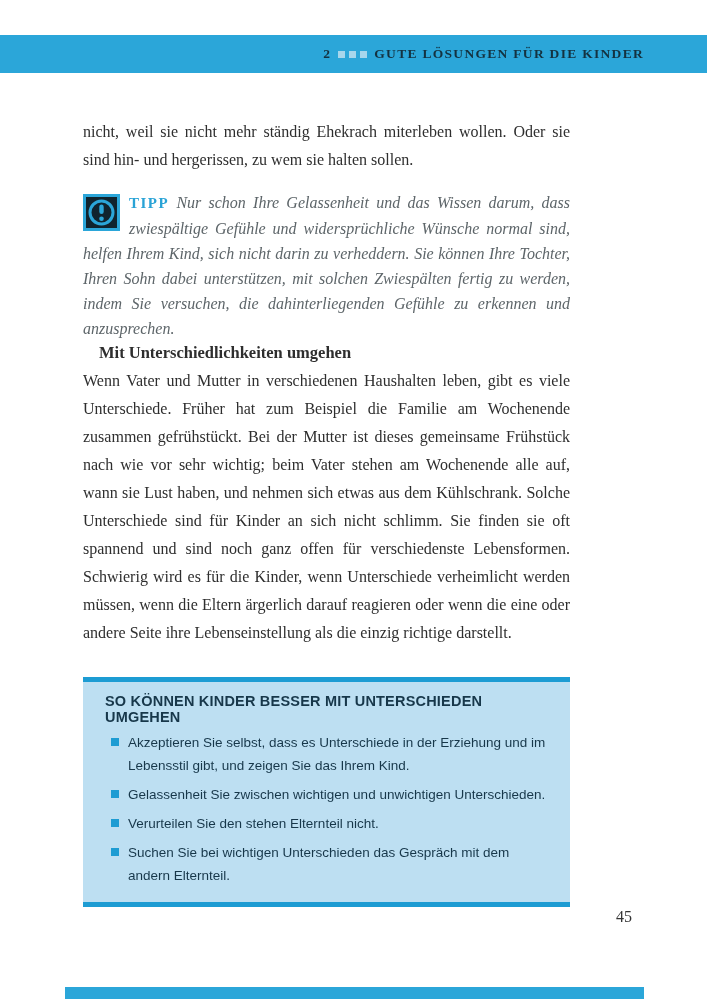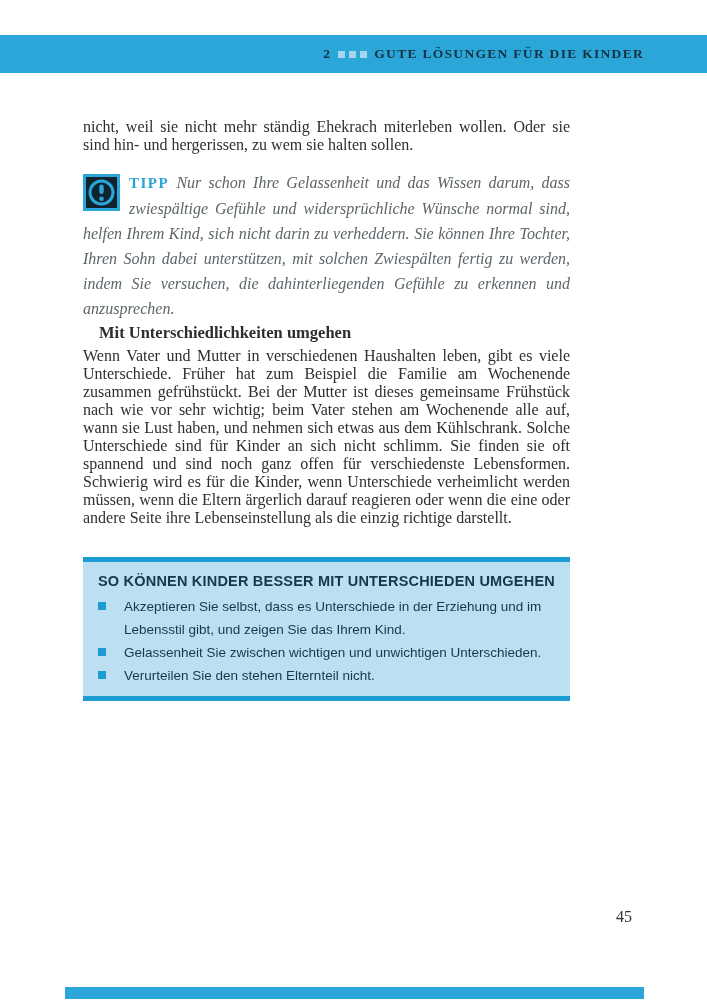--- a/index.html
+++ b/index.html
@@ -23,21 +23,21 @@
   .squares { display:flex; gap:4px; align-items:center; }
   .squares i {
     display:block; width:7px; height:7px;
     background:var(--header-squares, #A7D6EC);
   }
 
   
   .content { position:absolute; left:83px; top:118px; width:487px; }
 
   .body-text {
-    font-size:16px; line-height:18px; color:var(--body-text, #2E2E2E);
+    font-size:16px; line-height:28px; color:var(--body-text, #2E2E2E);
     text-align:justify; margin:0;
   }
   .intro { margin-bottom:16px; }
 
   
   .tip { margin:0 0 2px 0; }
   .tip::after { content:""; display:block; clear:both; }
   .tip-icon { float:left; width:37px; height:37px; margin:4px 9px 3px 0; }
   .tip-text {
     font-style:italic; font-size:16px; line-height:25px;
@@ -53,32 +53,32 @@
     font-size:16.5px; font-weight:bold; color:var(--body-text, #2E2E2E);
     margin:0 0 4px 16px;
   }
 
   
   .info-box {
     box-sizing:border-box; width:487px; margin-top:30px;
     background:var(--box-bg, #BDDFF2);
     border-top:5px solid var(--box-border, #1D9CD3);
     border-bottom:5px solid var(--box-border, #1D9CD3);
-    padding:11px 14px 9px 15px;
+    padding:11px 14px 9px 22px;
     font-family:"Liberation Sans", sans-serif;
     color:var(--box-text, #17374A);
   }
   .info-box h3 {
     margin:0 0 6px 0; font-size:14.5px; letter-spacing:0.2px;
     color:var(--box-text, #17374A);
   }
   .info-box ul { list-style:none; margin:0; padding:0; }
   .info-box li {
-    display:flex; gap:18px; align-items:flex-start;
-    font-size:13.5px; line-height:23px; margin:0;
+    display:flex; gap:9px; align-items:flex-start;
+    font-size:13.5px; line-height:23px; margin:6px;
   }
   .info-box .bullet {
     flex:0 0 auto; width:8px; height:8px; margin-top:7px;
     background:var(--bullet, #1D9CD3);
   }
 
   
   .page-number {
     position:absolute; right:75px; top:908px;
     font-size:16px; color:var(--page-number, #333333);
@@ -134,20 +134,24 @@
             <span>Akzeptieren Sie selbst, dass es Unterschiede in der Erziehung und im Lebensstil gibt, und zeigen Sie das Ihrem Kind.</span>
           </li>
           <li>
             <span class="bullet"></span>
             <span>Gelassenheit Sie zwischen wichtigen und unwichtigen Unterschieden.</span>
           </li>
           <li>
             <span class="bullet"></span>
             <span>Verurteilen Sie den stehen Elternteil nicht.</span>
           </li>
+          <li>
+            <span class="bullet"></span>
+            <span>Suchen Sie bei wichtigen Unterschieden das Gespräch mit dem andern Elternteil.</span>
+          </li>
         </ul>
     </section>
 
   </main>
 
   <div class="page-number">45</div>
 
   <div class="footer-bar"></div>
 
 </div>

